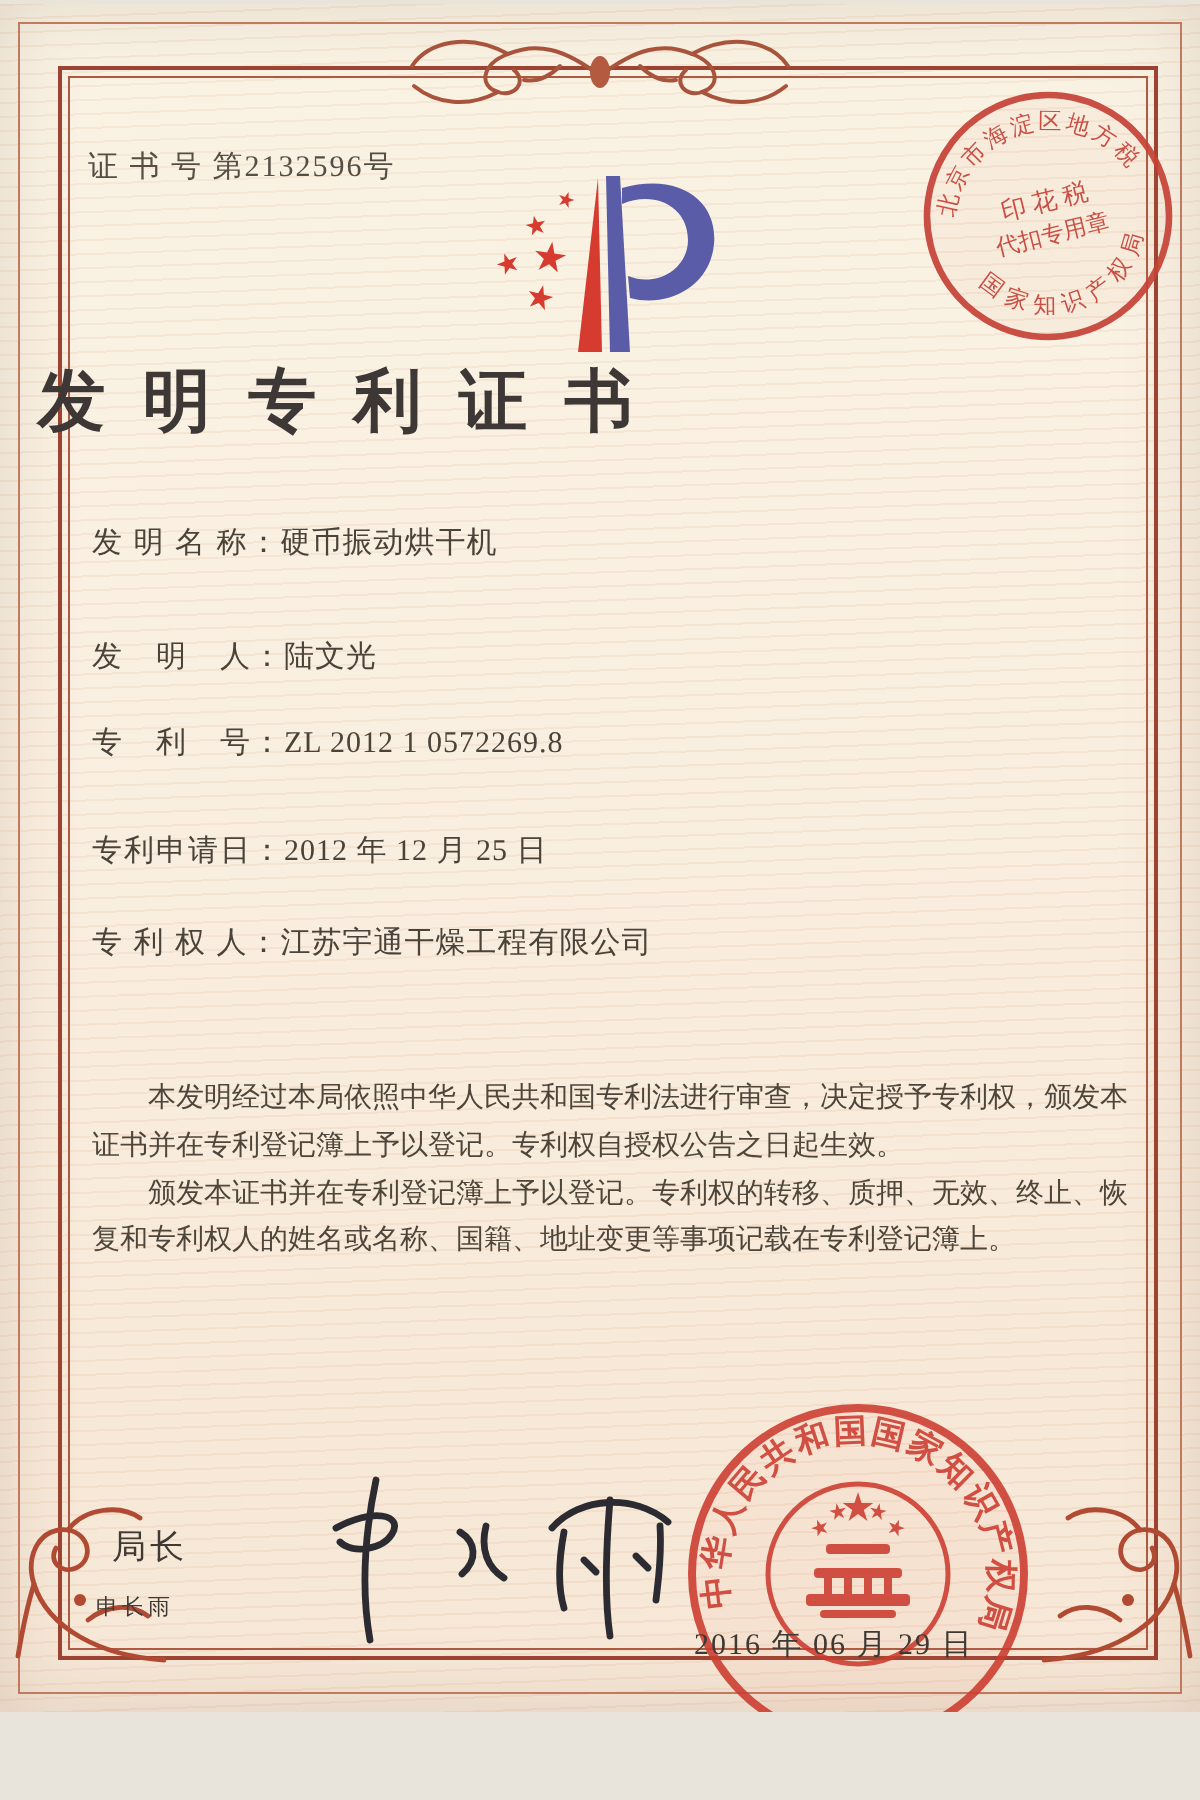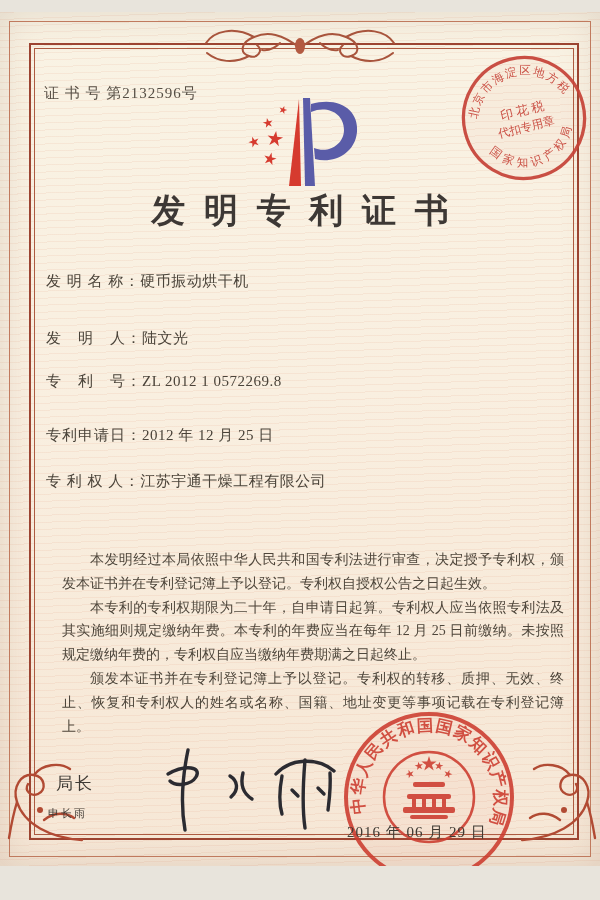--- a/index.html
+++ b/index.html
@@ -1,40 +1,40 @@
 <!DOCTYPE html>
 <html><head>
 <meta charset="utf-8">
 <style>
   html,body{margin:0;padding:0;background:#e8e4dc;}
   .page{
-    position:relative;width:600px;height:854px;margin:12px auto;overflow:hidden;
+    position:relative;width:600px;height:854px;margin:2px auto;overflow:hidden;
     font-family:"Liberation Serif","DejaVu Serif",serif;
     background:
       repeating-linear-gradient(178deg, rgba(224,150,120,0.13) 0 1px, rgba(0,0,0,0) 1px 7px),
       linear-gradient(176deg,#f9f3e4 0%,#f9efe0 45%,#f7e9d8 80%,#f6e7d6 100%);
     box-shadow:inset 0 0 40px rgba(120,90,70,0.18);
   }
   .outer-border{position:absolute;inset:9px;border:1px solid #c07a5e;pointer-events:none;}
   .frame-outer{position:absolute;left:29px;top:31px;right:21px;bottom:26px;border:2px solid #9c4431;}
   .frame-inner{position:absolute;left:34px;top:36px;right:26px;bottom:31px;border:1px solid #ad5a40;}
   .top-ornament{position:absolute;left:50%;top:10px;transform:translateX(-50%);}
   .corner-flourish{position:absolute;}
   .corner-flourish.bl{left:4px;bottom:22px;}
   .corner-flourish.br{right:0px;bottom:22px;transform:scaleX(-1);}
   .cert-number{position:absolute;left:44px;top:72px;font-size:15px;color:#564e44;letter-spacing:1px;}
   .logo{position:absolute;left:237px;top:84px;}
   .tax-stamp{position:absolute;left:458px;top:40px;transform:rotate(-14deg);opacity:.92;}
-  .title{position:absolute;top:176px;left:0;right:0;text-align:center;font-size:34px;font-weight:bold;
+  .title{position:absolute;top:176px;left:0;right:0;font-size:34px;font-weight:bold;
          color:#3d3835;letter-spacing:0.55em;text-indent:0.55em;}
   .field-row{position:absolute;left:46px;right:36px;font-size:15px;color:#4a4339;white-space:nowrap;}
   .field-label{letter-spacing:1px;}
   .field-value{letter-spacing:0.5px;}
   .fr0{top:260px}.fr1{top:317px}.fr2{top:360px}.fr3{top:414px}.fr4{top:460px}.fr5{top:506px}
-  .body-text{position:absolute;left:62px;right:36px;top:536px;font-size:14px;line-height:1.7;
+  .body-text{position:absolute;left:46px;right:36px;top:536px;font-size:14px;line-height:1.7;
              color:#4e463b;text-align:justify;font-family:Liberation Serif, serif;}
   .body-text p{margin:0;text-indent:2em;}
   .signer-title{position:absolute;left:56px;top:760px;font-size:17px;color:#3f3a34;letter-spacing:2px;}
   .signer-name{position:absolute;left:48px;top:794px;font-size:11px;color:#3f3a34;letter-spacing:2px;}
   .autograph{position:absolute;left:142px;top:732px;}
   .official-seal{position:absolute;left:340px;top:696px;}
   .seal-date{position:absolute;left:347px;top:811px;font-size:15px;color:#3e3932;letter-spacing:1px;z-index:3;}
   .page-footer{position:absolute;left:0;right:0;bottom:27px;text-align:center;font-size:12.5px;color:#6d6052;}
   svg{display:block;}
 </style>
@@ -124,21 +124,20 @@
   </div>
   <div class="field-row fr3">
     <span class="field-label">专利申请日：</span><span class="field-value">2012 年 12 月 25 日</span>
   </div>
   <div class="field-row fr4">
     <span class="field-label">专 利 权 人：</span><span class="field-value">江苏宇通干燥工程有限公司</span>
   </div>
 
   <div class="body-text">
     <p>本发明经过本局依照中华人民共和国专利法进行审查，决定授予专利权，颁发本证书并在专利登记簿上予以登记。专利权自授权公告之日起生效。</p>
-    <p>本专利的专利权期限为二十年，自申请日起算。专利权人应当依照专利法及其实施细则规定缴纳年费。本专利的年费应当在每年 12 月 25 日前缴纳。未按照规定缴纳年费的，专利权自应当缴纳年费期满之日起终止。</p>
     <p>颁发本证书并在专利登记簿上予以登记。专利权的转移、质押、无效、终止、恢复和专利权人的姓名或名称、国籍、地址变更等事项记载在专利登记簿上。</p>
   </div>
 
   <div class="signer-title">局长</div>
   <div class="signer-name">申长雨</div>
   <svg class="autograph" width="210" height="92" viewBox="0 0 210 92">
     <g stroke="#2b2b31" stroke-width="3.4" fill="none" stroke-linecap="round" stroke-linejoin="round">
       <path d="M46,6 C41,30 38,58 43,86"></path>
       <path d="M26,30 C44,20 60,23 54,33 C49,41 34,43 28,37"></path>
       <path d="M88,32 C96,37 97,46 89,53"></path>

